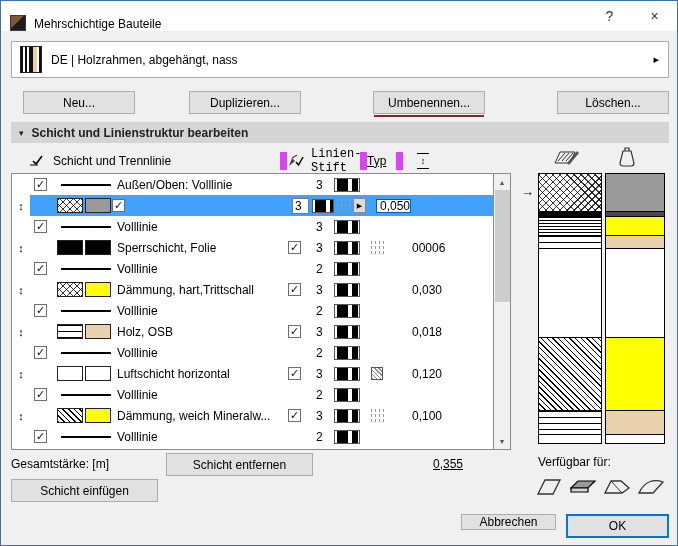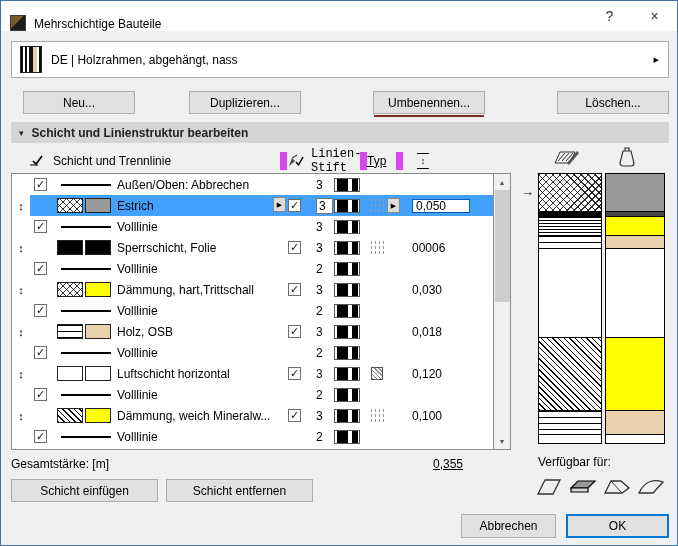--- a/index.html
+++ b/index.html
@@ -89,39 +89,39 @@
                border:1px solid #8c8c8c; border-left:none; display:flex; flex-direction:column; align-items:center; }
   .sb-btn { width:15px; height:16px; display:flex; align-items:center; justify-content:center;
             font-size:7px; color:#555; }
   .sb-thumb { width:15px; height:112px; background:#cdcdcd; }
   .sb-track { flex:1; }
 
   
   .total-label { position:absolute; left:10px; top:456px; }
   .total-value { position:absolute; left:432px; top:456px;text-decoration:underline; }
   #btn-insert { left:10px;  top:478px; width:147px; }
-  #btn-remove { left:165px; top:478px; width:147px; }
+  #btn-remove { left:165px; top:452px; width:147px; }
 
   
   .pv-icon { position:absolute; top:146px; }
   #pv-icon-pen { left:552px; }
   #pv-icon-surface { left:616px; }
   .preview { position:absolute; left:537px; top:172px; width:127px; height:271px; display:flex; gap:3px; }
   .pv-col { height:100%; border:1px solid #000; display:flex; flex-direction:column; background:#fff; }
   .pv-left { width:64px; }
   .pv-right { width:60px; }
   .pseg { width:100%; border-bottom:1px solid #000; }
   .pseg:last-child { border-bottom:none; }
   .pv-arrow { position:absolute; left:520px; top:183px; font-size:13px; font-weight:bold; }
   .avail-label { position:absolute; left:537px; top:454px; }
   .avail-icons { position:absolute; left:534px; top:475px; display:flex; gap:6px; align-items:center; }
   .avail-icons svg { display:block; }
 
   
-  #btn-cancel { left:460px; top:513px; width:95px; height:24px; }
+  #btn-cancel { left:460px; top:513px; width:95px; height:16px; }
   #btn-ok { left:565px; top:513px; width:103px; height:24px; border:1px solid #0078d7;
             box-shadow:inset 0 0 0 1px #0078d7; }
 
   
   .hatch-crosshatch { background-color:#fff; background-image:
       repeating-linear-gradient(45deg,rgba(0,0,0,.8) 0 1px,transparent 1px 5px),
       repeating-linear-gradient(135deg,rgba(0,0,0,.8) 0 1px,transparent 1px 5px); }
   .hatch-solid  { background:#000; }
   .hatch-grain  { background-color:#fff; background-image:repeating-linear-gradient(180deg,#000 0 1px,transparent 1px 6px); }
   .hatch-diag   { background-color:#fff; background-image:repeating-linear-gradient(45deg,#000 0 1px,transparent 1px 4px); }
@@ -183,40 +183,36 @@
   <div class="tbody">
       <div class="trow">
         <div class="cell c-handle"></div>
         <div class="cell c-check">
           <div class="cb">✓</div>
         </div>
         <div class="cell c-swatch">
           <div class="linesample"></div>
         </div>
         <div class="cell c-name">
-          <div class="nametext">Außen/Oben: Abbrechen</div>
+          <div class="nametext">Außen/Oben: Volllinie</div>
         </div>
         <div class="cell c-pencheck"></div>
         <div class="cell c-pennum">3</div>
         <div class="cell c-penswatch">
           <div class="penicon"></div>
         </div>
         <div class="cell c-typ"></div>
         <div class="cell c-thick"></div>
       </div>
       <div class="trow sel">
         <div class="cell c-handle">↕</div>
         <div class="cell c-check"></div>
         <div class="cell c-swatch">
           <div class="sw hatch-crosshatch"></div>
           <div class="sw" style="background: rgb(154, 154, 154);"></div>
-        </div>
-        <div class="cell c-name">
-          <div class="nametext">Estrich</div>
-          <div class="mini-arrow name-arrow">▶</div>
         </div>
         <div class="cell c-pencheck">
           <div class="cb">✓</div>
         </div>
         <div class="cell c-pennum">
           <div class="penbox">3</div>
         </div>
         <div class="cell c-penswatch">
           <div class="penicon"></div>
         </div>

